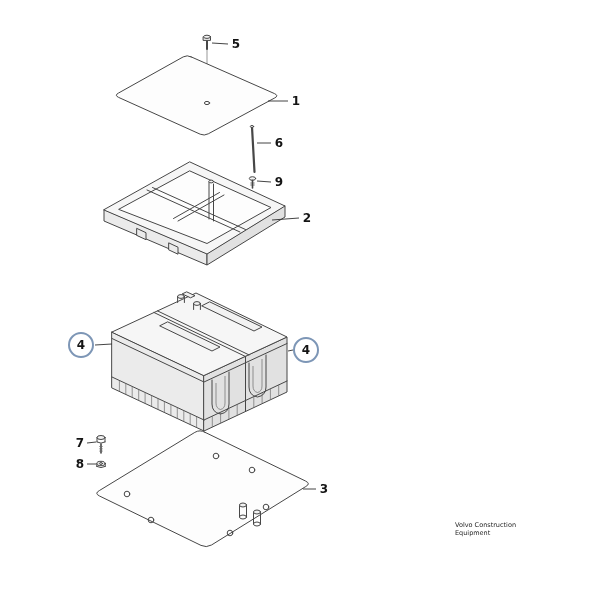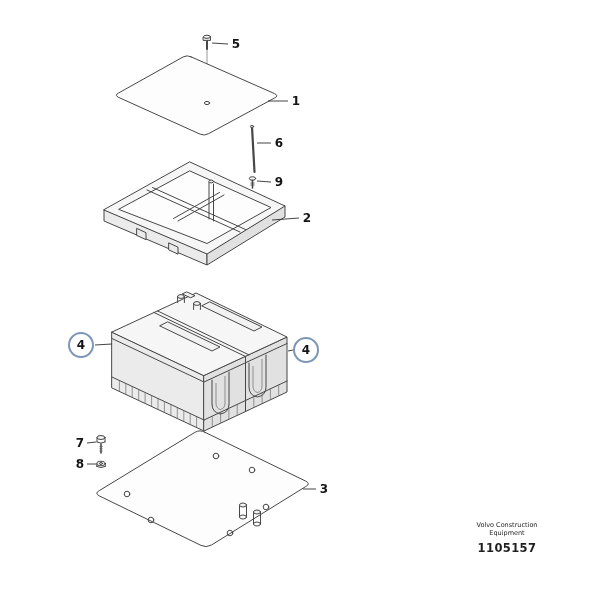--- a/index.html
+++ b/index.html
@@ -24,21 +24,21 @@
   .callout-circle{
     position:absolute;transform:translate(-50%,-50%);
     width:26px;height:26px;box-sizing:border-box;
     border:2.6px solid #7d96b6;border-radius:50%;
     display:flex;align-items:center;justify-content:center;
     font-size:12px;font-weight:bold;color:#141414;
     background:transparent;user-select:none;
   }
   .footer{
     position:absolute;left:455px;top:521px;width:104px;
-    text-align:center;color:#1f1f1f;
+    text-align:left;color:#1f1f1f;
   }
   .brand-line{font-size:6.5px;line-height:1.3;}
   .doc-number{font-size:11.5px;font-weight:bold;margin-top:3px;letter-spacing:0.4px;}
 </style>
 </head>
 <body>
 
 <div class="page">
 
   <svg width="600" height="600" viewBox="0 0 600 600">
@@ -181,16 +181,15 @@
     <span>4</span>
   </div>
 
   <div class="callout" style="left:80px;top:443px;">7</div>
   <div class="callout" style="left:80px;top:464px;">8</div>
   <div class="callout" style="left:324px;top:489px;">3</div>
 
   <div class="footer">
     <div class="brand-line">Volvo Construction</div>
     <div class="brand-line">Equipment</div>
-    <div class="doc-number">1105157</div>
   </div>
 
 </div>
 
 </body></html>

